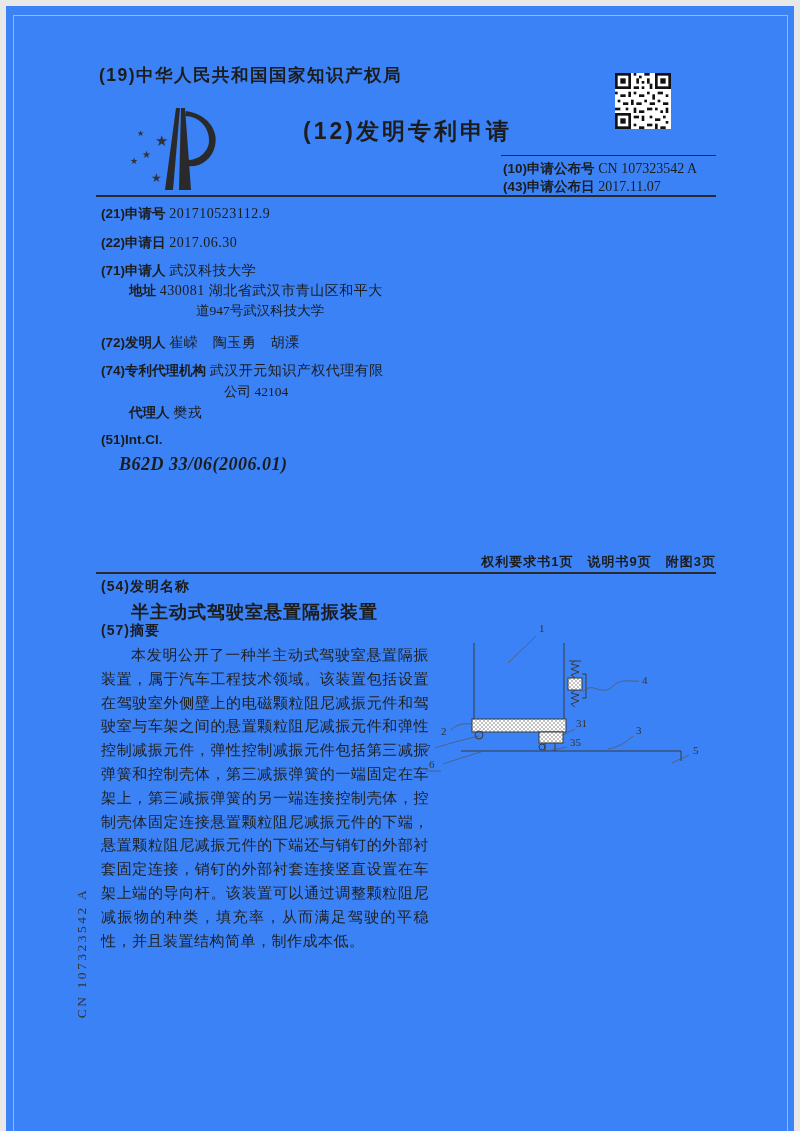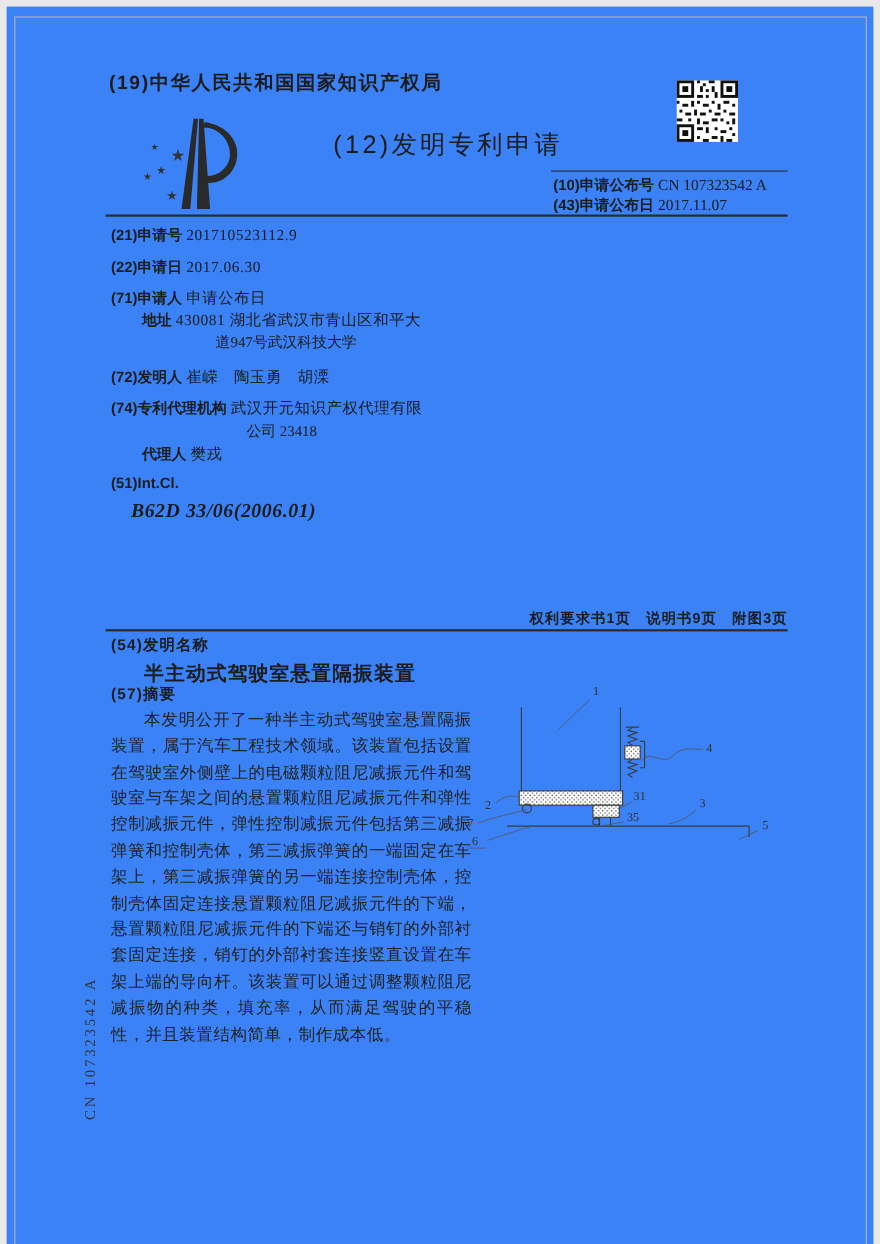--- a/index.html
+++ b/index.html
@@ -6,21 +6,21 @@
   .page{
     position:relative;width:788px;height:1131px;background:#3b82f6;
     font-family:"Liberation Sans",sans-serif;color:#1c1c1c;overflow:hidden;
     margin:6px auto;
   }
   .scan-border{position:absolute;left:7px;top:9px;right:6px;bottom:4px;border:1px solid #b5b5b5;pointer-events:none;}
   .abs{position:absolute;}
   .lbl{font-family:"Liberation Sans",sans-serif;font-weight:700;}
   .val{font-family:"Liberation Serif",serif;}
   .office{left:93px;top:57px;font-size:17.5px;font-weight:700;letter-spacing:1.5px;}
-  .doctype{left:297px;top:110px;font-size:23px;font-weight:400;letter-spacing:3px;}
+  .doctype{left:297px;top:110px;font-size:23px;font-weight:700;letter-spacing:3px;}
   .rule{background:#2a2a2a;}
   .pubrow{font-size:13.5px;white-space:nowrap;}
   .pubrow .val{font-size:14px;}
   .bibrow{font-size:13.5px;white-space:nowrap;}
   .bibrow .val{font-size:14px;letter-spacing:0.5px;}
   .pages{left:430px;top:547px;width:280px;text-align:right;font-size:13px;font-weight:700;letter-spacing:1px;}
   .sec-label{font-size:14px;font-weight:700;letter-spacing:1px;}
   .title54{font-size:18px;font-weight:700;letter-spacing:1px;}
   .abstract{
     left:95px;top:638px;width:328px;
@@ -142,38 +142,38 @@
     <span class="val">201710523112.9</span>
   </div>
 
   <div class="abs bibrow" style="left:95px;top:228px;">
     <span class="lbl">(22)申请日</span>
     <span class="val">2017.06.30</span>
   </div>
 
   <div class="abs bibrow" style="left:95px;top:256px;">
     <span class="lbl">(71)申请人</span>
-    <span class="val">申请公布日</span>
+    <span class="val">武汉科技大学</span>
   </div>
   <div class="abs bibrow" style="left:123px;top:276px;">
     <span class="lbl">地址</span>
     <span class="val">430081  湖北省武汉市青山区和平大</span>
   </div>
   <div class="abs bibrow val" style="left:190px;top:296px;">道947号武汉科技大学</div>
 
   <div class="abs bibrow" style="left:95px;top:328px;">
     <span class="lbl">(72)发明人</span>
     <span class="val">崔嵘　陶玉勇　胡溧</span>
   </div>
 
   <div class="abs bibrow" style="left:95px;top:356px;">
     <span class="lbl">(74)专利代理机构</span>
     <span class="val">武汉开元知识产权代理有限</span>
   </div>
-  <div class="abs bibrow val" style="left:218px;top:377px;">公司  23418</div>
+  <div class="abs bibrow val" style="left:218px;top:377px;">公司  42104</div>
   <div class="abs bibrow" style="left:123px;top:398px;">
     <span class="lbl">代理人</span>
     <span class="val">樊戎</span>
   </div>
 
   <div class="abs bibrow lbl" style="left:95px;top:426px;">(51)Int.Cl.</div>
   <div class="abs intcl-val" style="left:113px;top:448px;">B62D 33/06(2006.01)</div>
 
   <div class="abs pages">权利要求书1页　说明书9页　附图3页</div>
   <div class="abs rule" style="left:90px;top:566px;width:620px;height:2px;"></div>

